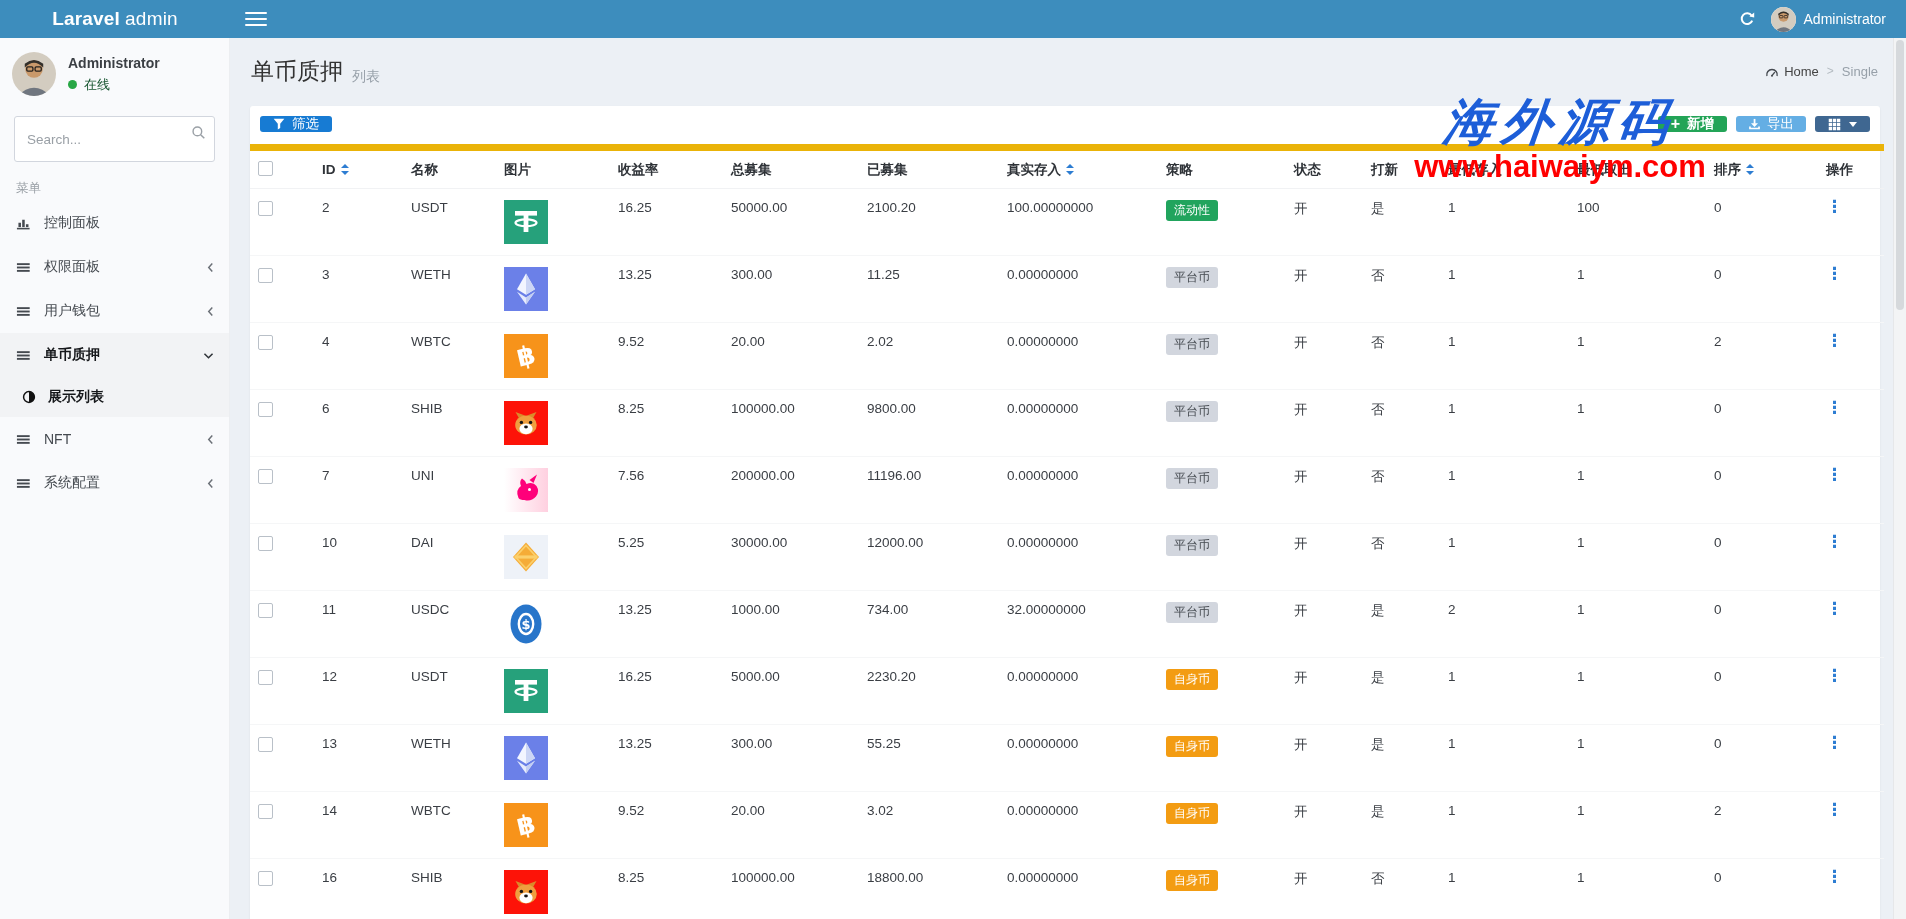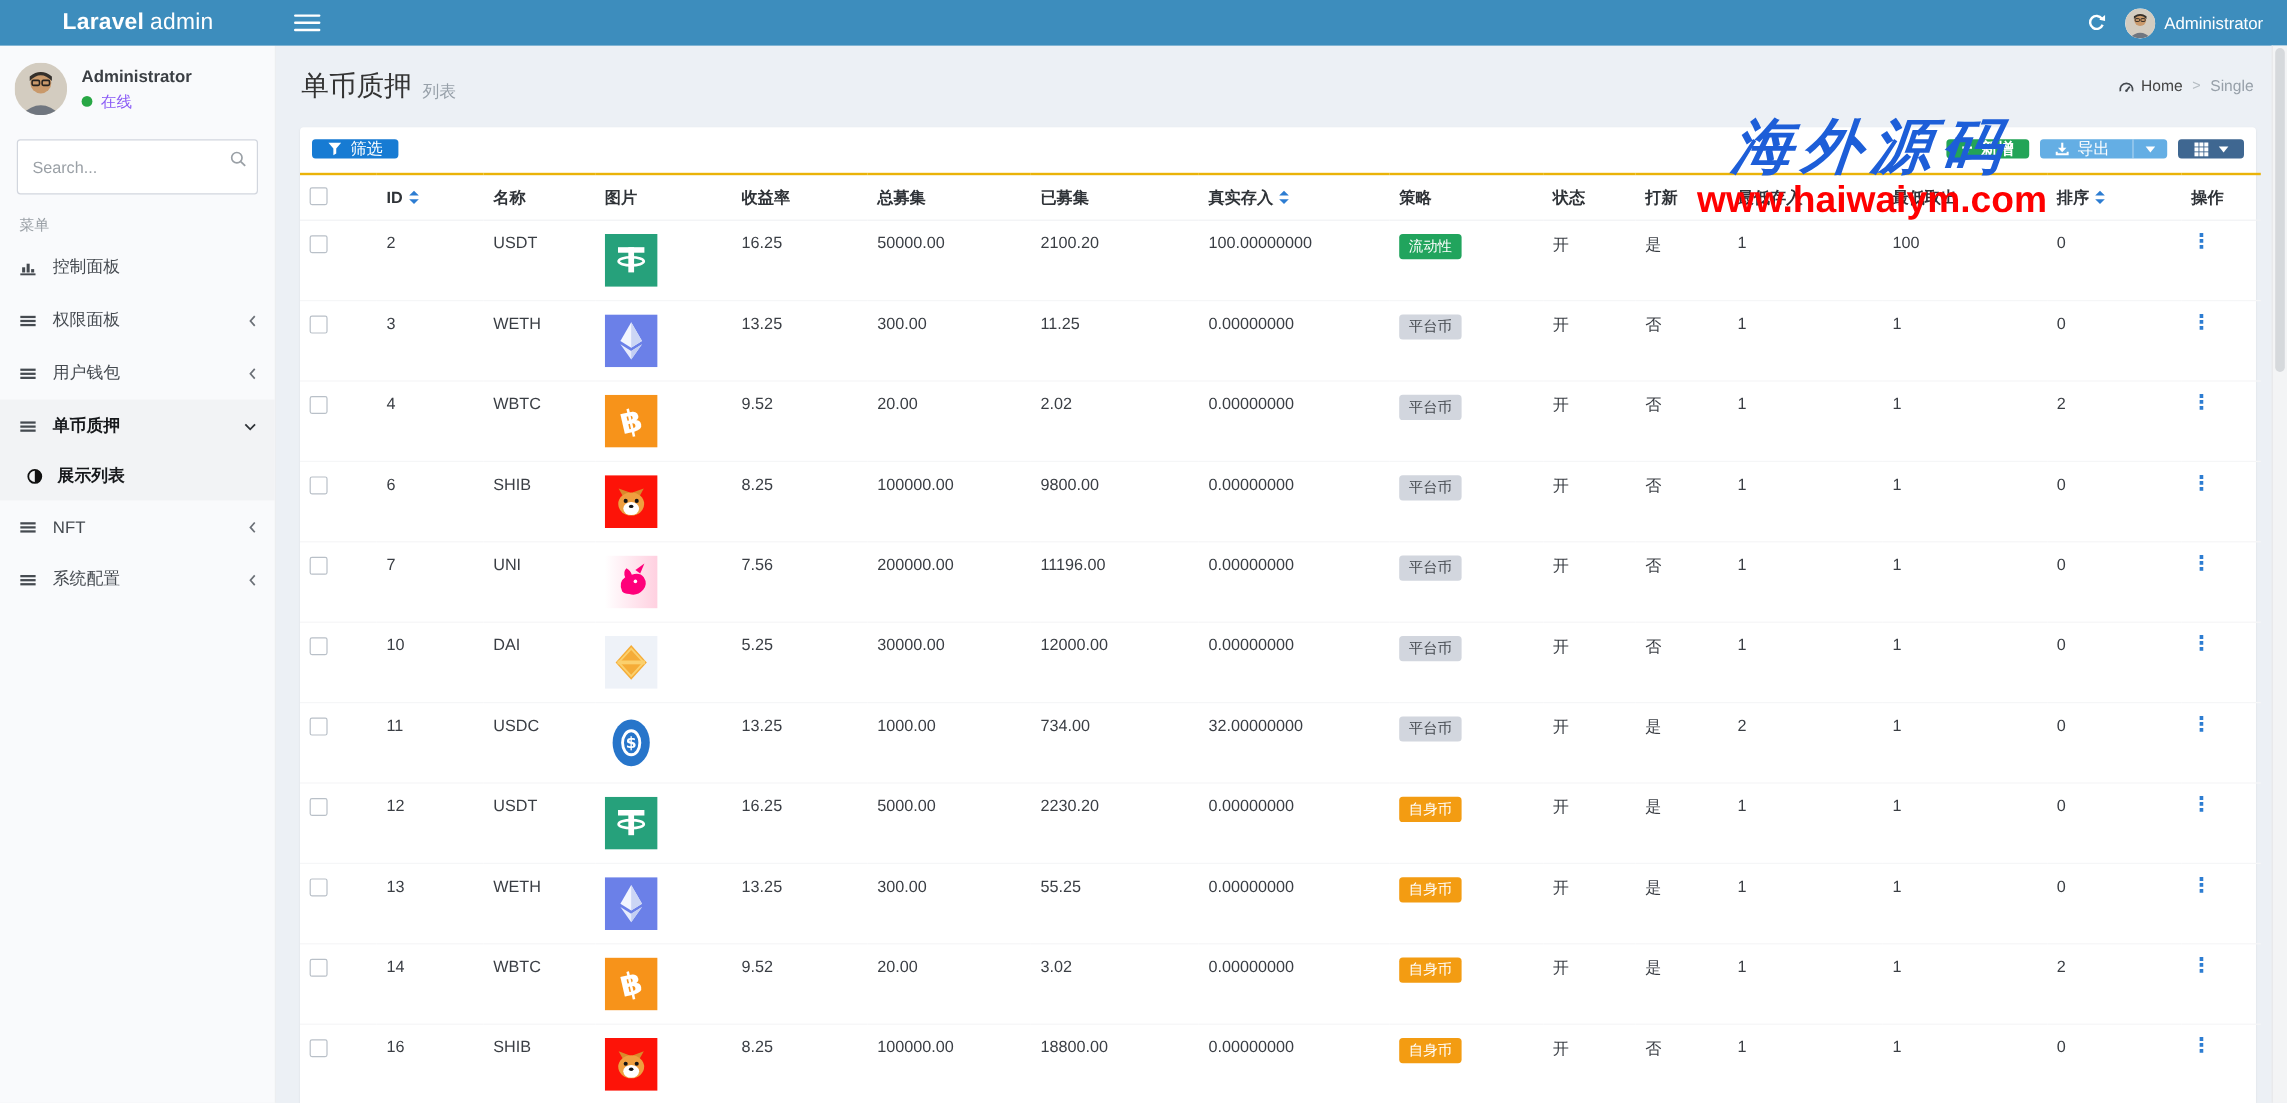--- a/index.html
+++ b/index.html
@@ -16,21 +16,21 @@
   .refresh-btn { display:flex; align-items:center; cursor:pointer; }
   .nav-user { display:flex; align-items:center; gap:8px; font-size:14px; cursor:pointer; }
   .avatar-sm { width:25px; height:25px; border-radius:50%; overflow:hidden; background:#fff; }
   .avatar-sm svg, .avatar-lg svg { display:block; width:100%; height:100%; }
 
   
   .sidebar { position:absolute; top:38px; left:0; bottom:0; width:230px; background:var(--sidebar-bg,#f9fafc); border-right:1px solid #eceef1; z-index:20; }
   .user-panel { display:flex; align-items:center; gap:12px; padding:14px 12px 12px 12px; }
   .avatar-lg { width:44px; height:44px; border-radius:50%; overflow:hidden; background:#fff; }
   .user-name { font-size:14px; color:#3b3f44; font-weight:bold; margin-bottom:5px; }
-  .user-status { font-size:13px; color:#8b5cf6; display:flex; align-items:center; gap:7px; }
+  .user-status { font-size:13px; color:#14532d; display:flex; align-items:center; gap:7px; }
   .status-dot { width:9px; height:9px; border-radius:50%; background:var(--status-green,#28a745); display:inline-block; }
   .search-wrap { margin:8px 14px 4px 14px; position:relative; }
   .search-input { width:100%; height:46px; border:1px solid #d2d6de; border-radius:3px; background:#fff; padding:0 32px 0 12px; font-size:13.5px; color:#333; outline:none; font-family:inherit; }
   .search-input::placeholder { color:#9aa0a6; }
   .search-icon-btn { position:absolute; right:9px; top:9px; cursor:pointer; }
   .menu-header { margin:18px 0 4px 16px; font-size:12.5px; color:#9aa0a6; }
   .menu { list-style:none; }
   .menu-item { display:flex; align-items:center; height:44px; padding:0 14px 0 16px; cursor:pointer; color:#454a50; font-size:14px; }
   .menu-item .icn { width:22px; display:flex; justify-content:flex-start; }
   .menu-item .lbl { margin-left:6px; }
@@ -51,29 +51,29 @@
   .breadcrumb .current { color:#97a0a9; }
   .breadcrumb .home-link { display:flex; align-items:center; gap:5px; cursor:pointer; color:#444; }
 
   .card { position:absolute; left:20px; right:26px; top:68px; bottom:-10px; background:#fff; border-radius:3px; box-shadow:0 1px 2px rgba(0,0,0,.08); }
   .card-toolbar { display:flex; align-items:center; padding:10px 10px 8px 10px; }
   .btn { display:inline-flex; align-items:center; gap:7px; height:16px; padding:0 13px; border:none; border-radius:3px; color:#fff; font-size:13.5px; cursor:pointer; font-family:inherit; }
   .btn-filter { background:var(--primary-blue,#177bd3); }
   .toolbar-right { margin-left:auto; display:flex; align-items:center; gap:9px; }
   .btn-add { background:var(--success-green,#23a457); font-weight:bold; }
   .btn-add .plus { font-size:16px; font-weight:bold; line-height:1; }
-  .btn-export { background:var(--export-blue,#64aee4); padding:0; overflow:hidden; }
+  .btn-export { background:var(--export-blue,#64aee4); padding:0; overflow:hidden;flex-direction:column; }
   .btn-export .main-seg { display:flex; align-items:center; gap:6px; padding:0 12px; height:100%; }
   .btn-export .caret-seg { display:flex; align-items:center; padding:0 10px; height:100%; border-left:1px solid rgba(255,255,255,.45); }
   .btn-grid { background:var(--grid-dark-blue,#3f6791); gap:8px; }
   .caret { width:0; height:0; border-left:4.5px solid transparent; border-right:4.5px solid transparent; border-top:5px solid #fff; display:inline-block; }
 
   
   table { width:100%; border-collapse:collapse; table-layout:fixed; margin-top:4px; }
-  thead th { text-align:left; font-size:13.5px; font-weight:bold; color:#2f3338; padding:9px 8px; border-top:2px solid #eab308; border-bottom:1px solid #f1f2f4; white-space:nowrap; }
+  thead th { text-align:left; font-size:13.5px; font-weight:bold; color:#2f3338; padding:9px 8px; border-top:7px solid #eab308; border-bottom:1px solid #f1f2f4; white-space:nowrap; }
   tbody td { text-align:left; font-size:13.5px; color:#3a3e44; padding:11px 8px 0 8px; height:67px; vertical-align:top; border-bottom:1px solid #f5f6f7; white-space:nowrap; }
   .th-inner { display:inline-flex; align-items:center; }
   .sort { display:inline-flex; flex-direction:column; gap:2.5px; margin-left:5px; }
   .sort i { width:0; height:0; border-left:4px solid transparent; border-right:4px solid transparent; display:block; }
   .sort .up { border-bottom:4.5px solid var(--sort-blue,#2d7dd2); }
   .sort .down { border-top:4.5px solid var(--sort-blue,#2d7dd2); }
   .cb { display:inline-block; width:15px; height:15px; border:1px solid #b9c0c8; border-radius:2px; background:#fff; cursor:pointer; margin-top:1px; }
   .coin { width:44px; height:44px; border-radius:2px; overflow:hidden; margin-top:-3px; }
   .coin svg { display:block; width:44px; height:44px; }
   .badge { display:inline-block; padding:3.5px 8px; font-size:12px; border-radius:3px; color:#fff; line-height:1.15; }

